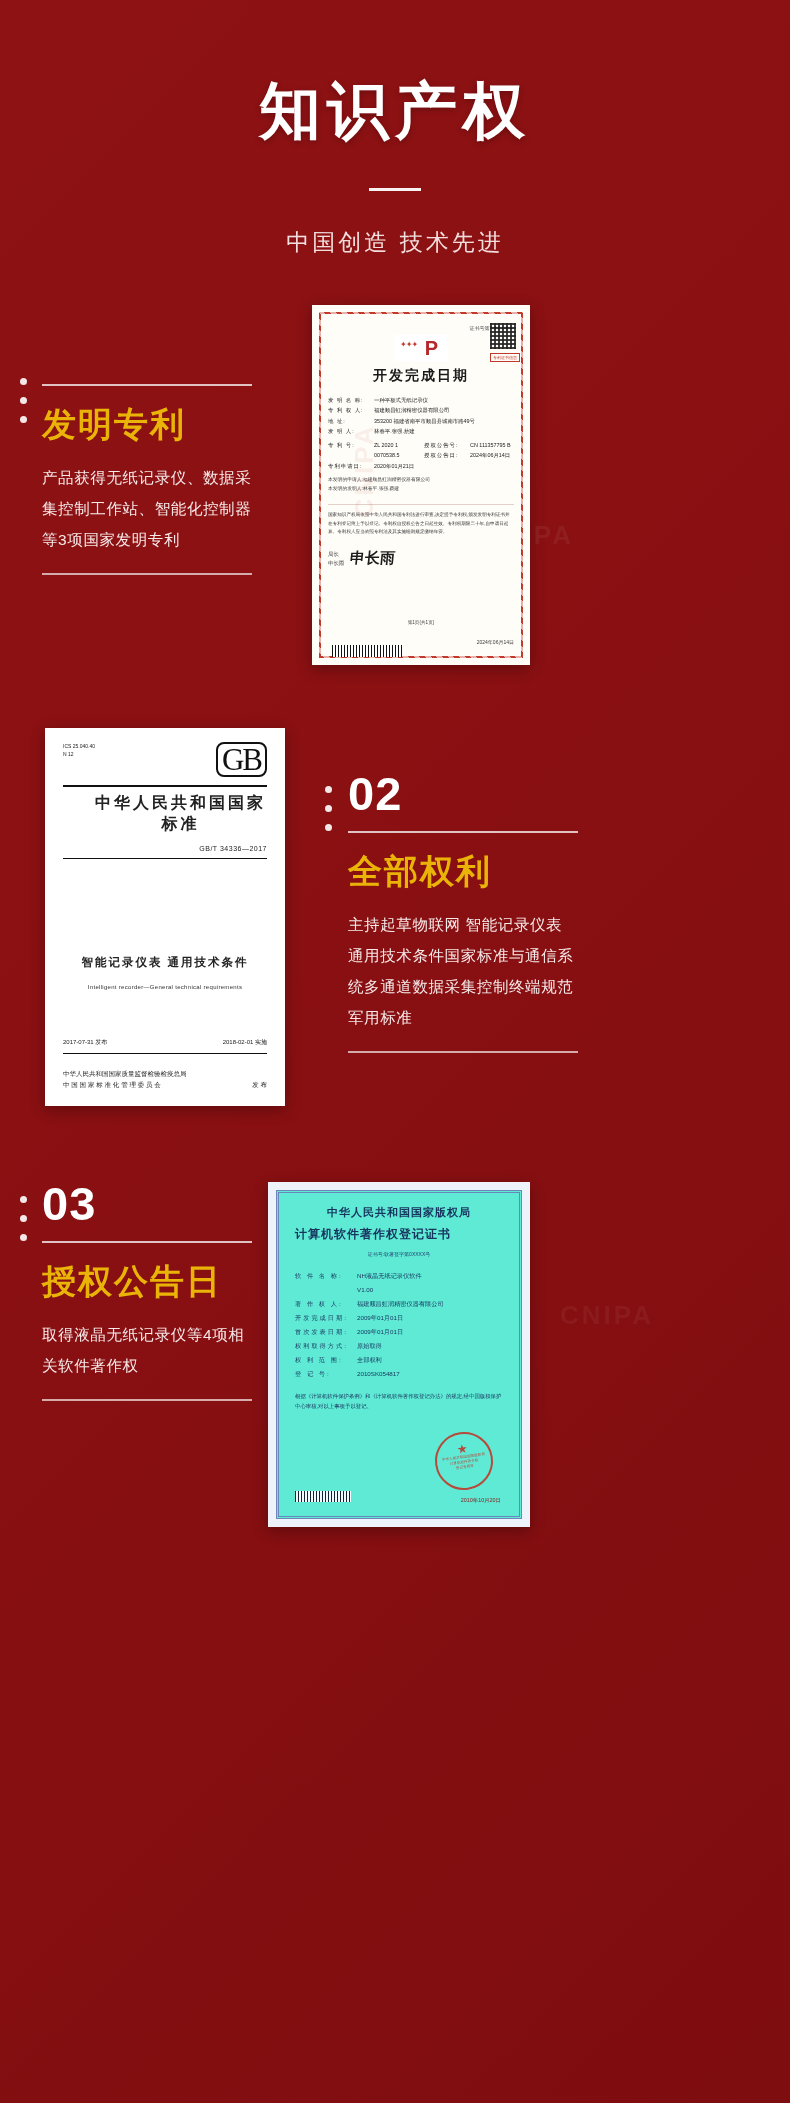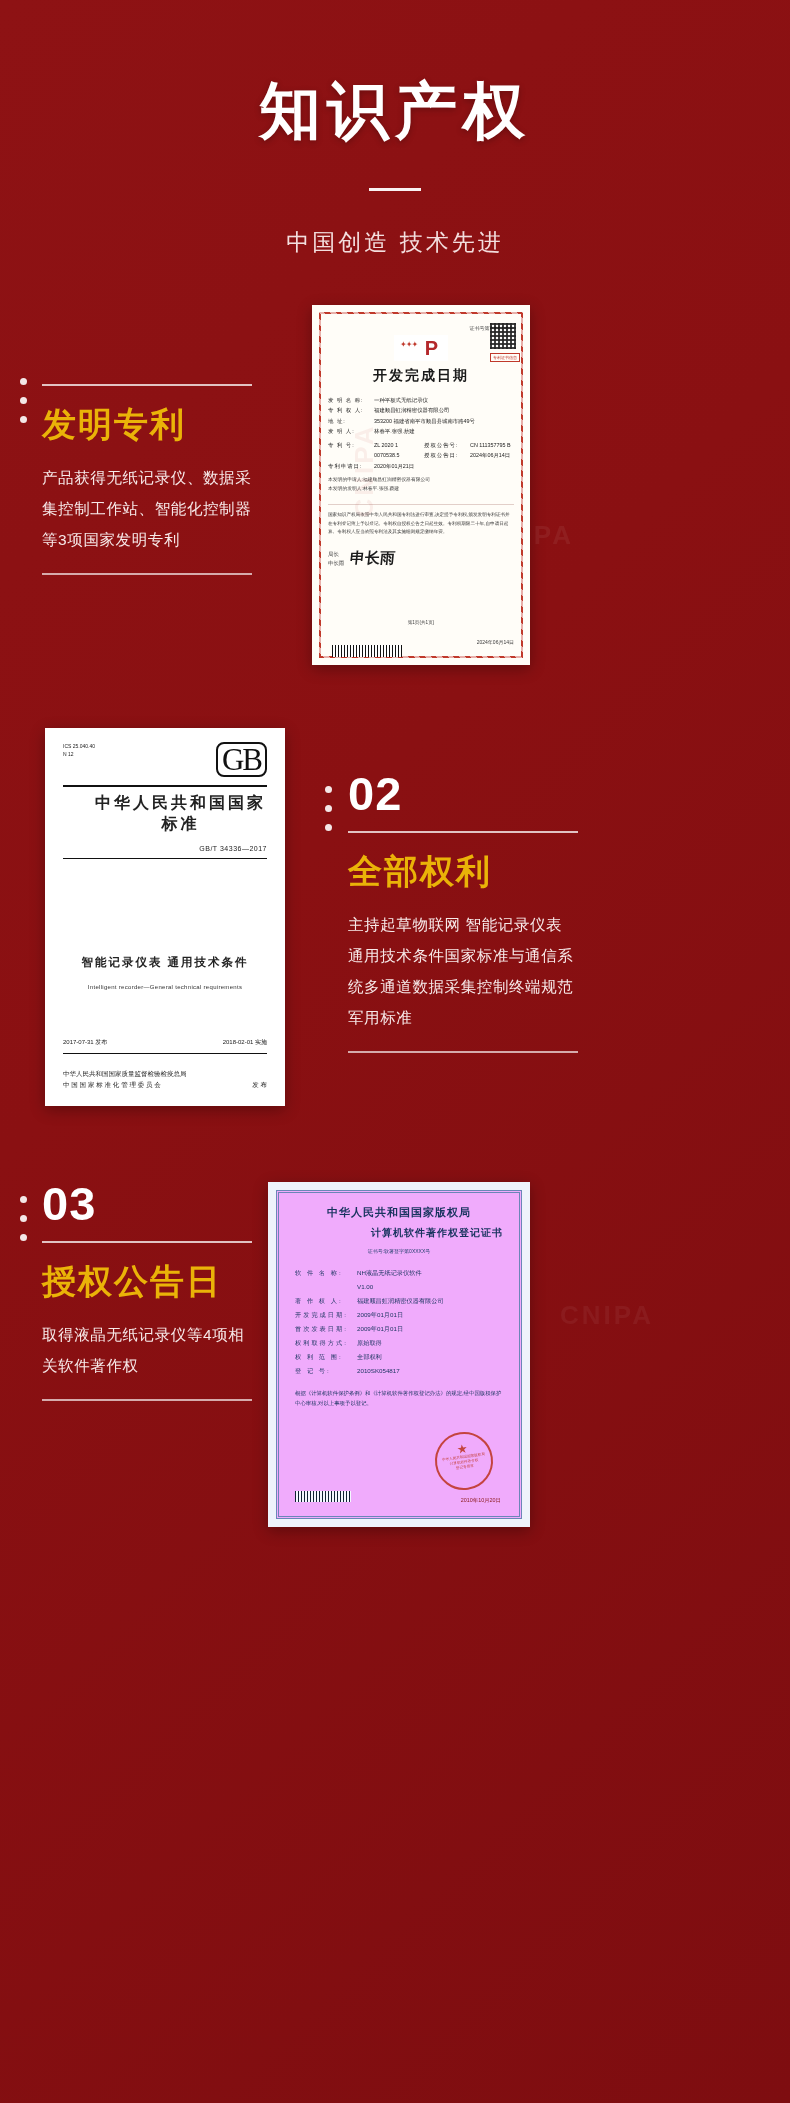--- a/index.html
+++ b/index.html
@@ -185,27 +185,27 @@
 
   
   .cert-sw {
     left: 268px; top: 1182px; width: 262px; height: 345px;
     background: #eef3fb;
     padding: 8px;
   }
   .sw-border {
     width: 100%; height: 100%;
     border: 3px double #6b86b8;
-    background: #f0abfc;
+    background: #5eead4;
     padding: 12px 16px;
     position: relative;
     color: #17335e;
   }
   .sw-h1 { text-align:center; font-size: 11px; font-weight:bold; letter-spacing:1px; }
-  .sw-h2 { text-align:right; font-size: 10px; font-weight:bold; letter-spacing:1px; margin-top: 6px; }
+  .sw-h2 { text-align:left; font-size: 12px; font-weight:bold; letter-spacing:1px; margin-top: 6px; }
   .sw-no { text-align:center; font-size: 5px; margin-top: 8px; color:#23406e;}
   .sw-rows { margin-top: 12px; }
   .sw-row { display:flex; font-size: 6.2px; line-height: 2.25; }
   .sw-row .k { width: 62px; flex:none; letter-spacing: 2px;}
   .sw-row .v { flex:1; }
   .sw-note { margin-top: 10px; font-size: 5.4px; line-height: 1.95; }
   .sw-seal {
     position:absolute; right: 26px; bottom: 26px; width: 58px; height: 58px;
     border: 2px solid #c0392b; border-radius: 50%; color:#c0392b;
     font-size: 3.6px; text-align:center; line-height: 1.35; padding-top: 9px;

